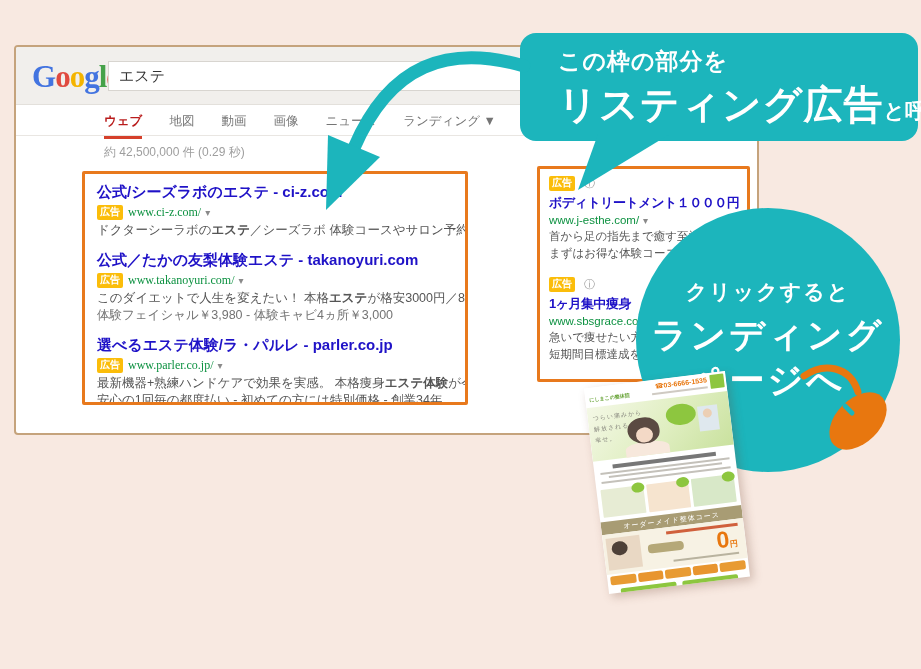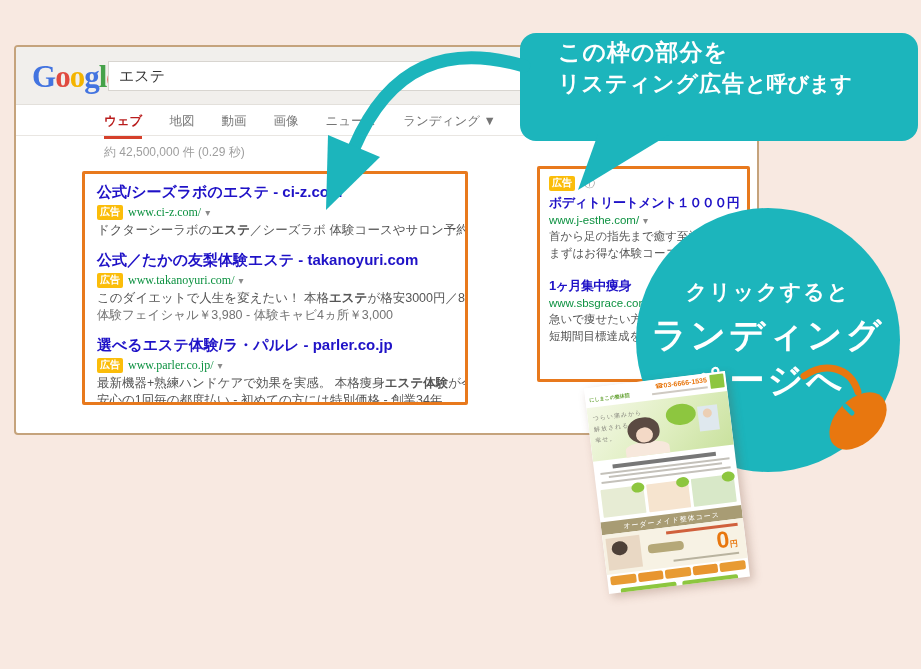--- a/index.html
+++ b/index.html
@@ -37,24 +37,24 @@
   .r-line.link{color:#737373;}
   .info{color:#9a9a9a;font-size:11px;margin-left:4px;}
 
   .sidead{margin-bottom:14px;}
   .a-title{font-size:13px;font-weight:bold;color:#1f12c7;margin:3px 0 2px 0;white-space:nowrap;letter-spacing:-0.5px;}
   .a-url{font-size:11.5px;color:#0c9140;margin-bottom:2px;}
   .a-line{font-size:11.5px;color:#555;line-height:1.5;white-space:nowrap;}
 
   
   .bubble{position:absolute;left:520px;top:33px;width:398px;height:108px;background:#1cb5bc;
-          border-radius:16px;z-index:4;color:#fff;padding:4px 0 0 38px;box-sizing:border-box;}
+          border-radius:16px;z-index:4;color:#fff;padding:13px 0 0 38px;box-sizing:border-box;}
   .bubble .l1{font-size:23px;font-weight:bold;letter-spacing:1px;}
   .bubble .l2{margin-top:1px;white-space:nowrap;}
-  .bubble .strong{font-size:22px;font-weight:bold;letter-spacing:1px;}
+  .bubble .strong{font-size:39px;font-weight:bold;letter-spacing:1px;}
   .bubble .suffix{font-size:21px;font-weight:bold;}
 
   .circle{position:absolute;left:636px;top:208px;width:264px;height:264px;border-radius:50%;
           background:#1cb5bc;z-index:5;color:#fff;display:flex;flex-direction:column;
           align-items:center;justify-content:center;text-align:center;}
   .circle .c1{font-size:21px;font-weight:bold;letter-spacing:2px;margin-bottom:6px;}
   .circle .c2,.circle .c3{font-size:35px;font-weight:bold;letter-spacing:3px;line-height:1.3;}
 
   .overlay{position:absolute;left:0;top:0;z-index:9;pointer-events:none;}
 
@@ -138,20 +138,21 @@
       </div>
     <div class="oframe side-frame" id="side-ads">
         <div class="sidead">
           <div class="r-meta"><span class="badge">広告</span><span class="info">ⓘ</span></div>
           <div class="a-title">ボディトリートメント１０００円</div>
           <div class="a-url">www.j-esthe.com/<span class="drop">▾</span></div>
           <div class="a-line">首から足の指先まで癒す至福の4</div>
           <div class="a-line">まずはお得な体験コース／ジ</div>
         </div>
         <div class="sidead">
+          <div class="r-meta"><span class="badge">広告</span><span class="info">ⓘ</span></div>
           <div class="a-title">1ヶ月集中痩身</div>
           <div class="a-url">www.sbsgrace.com<span class="drop">▾</span></div>
           <div class="a-line">急いで痩せたい方へ</div>
           <div class="a-line">短期間目標達成を貴</div>
         </div>
       </div>
   </div>
 
   <div class="bubble">
     <div class="l1">この枠の部分を</div>

